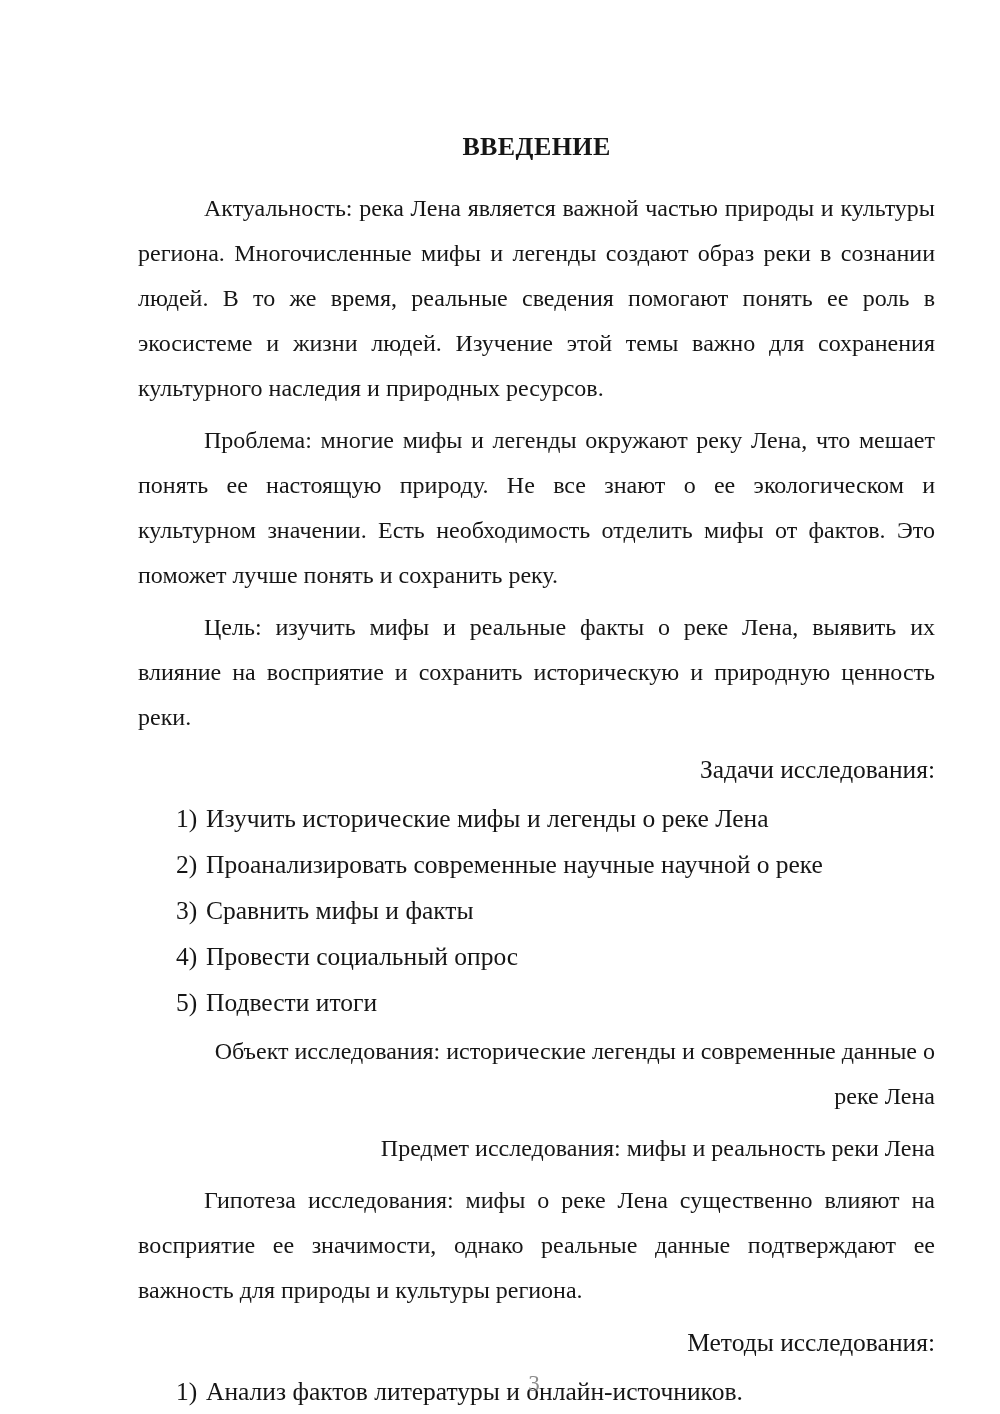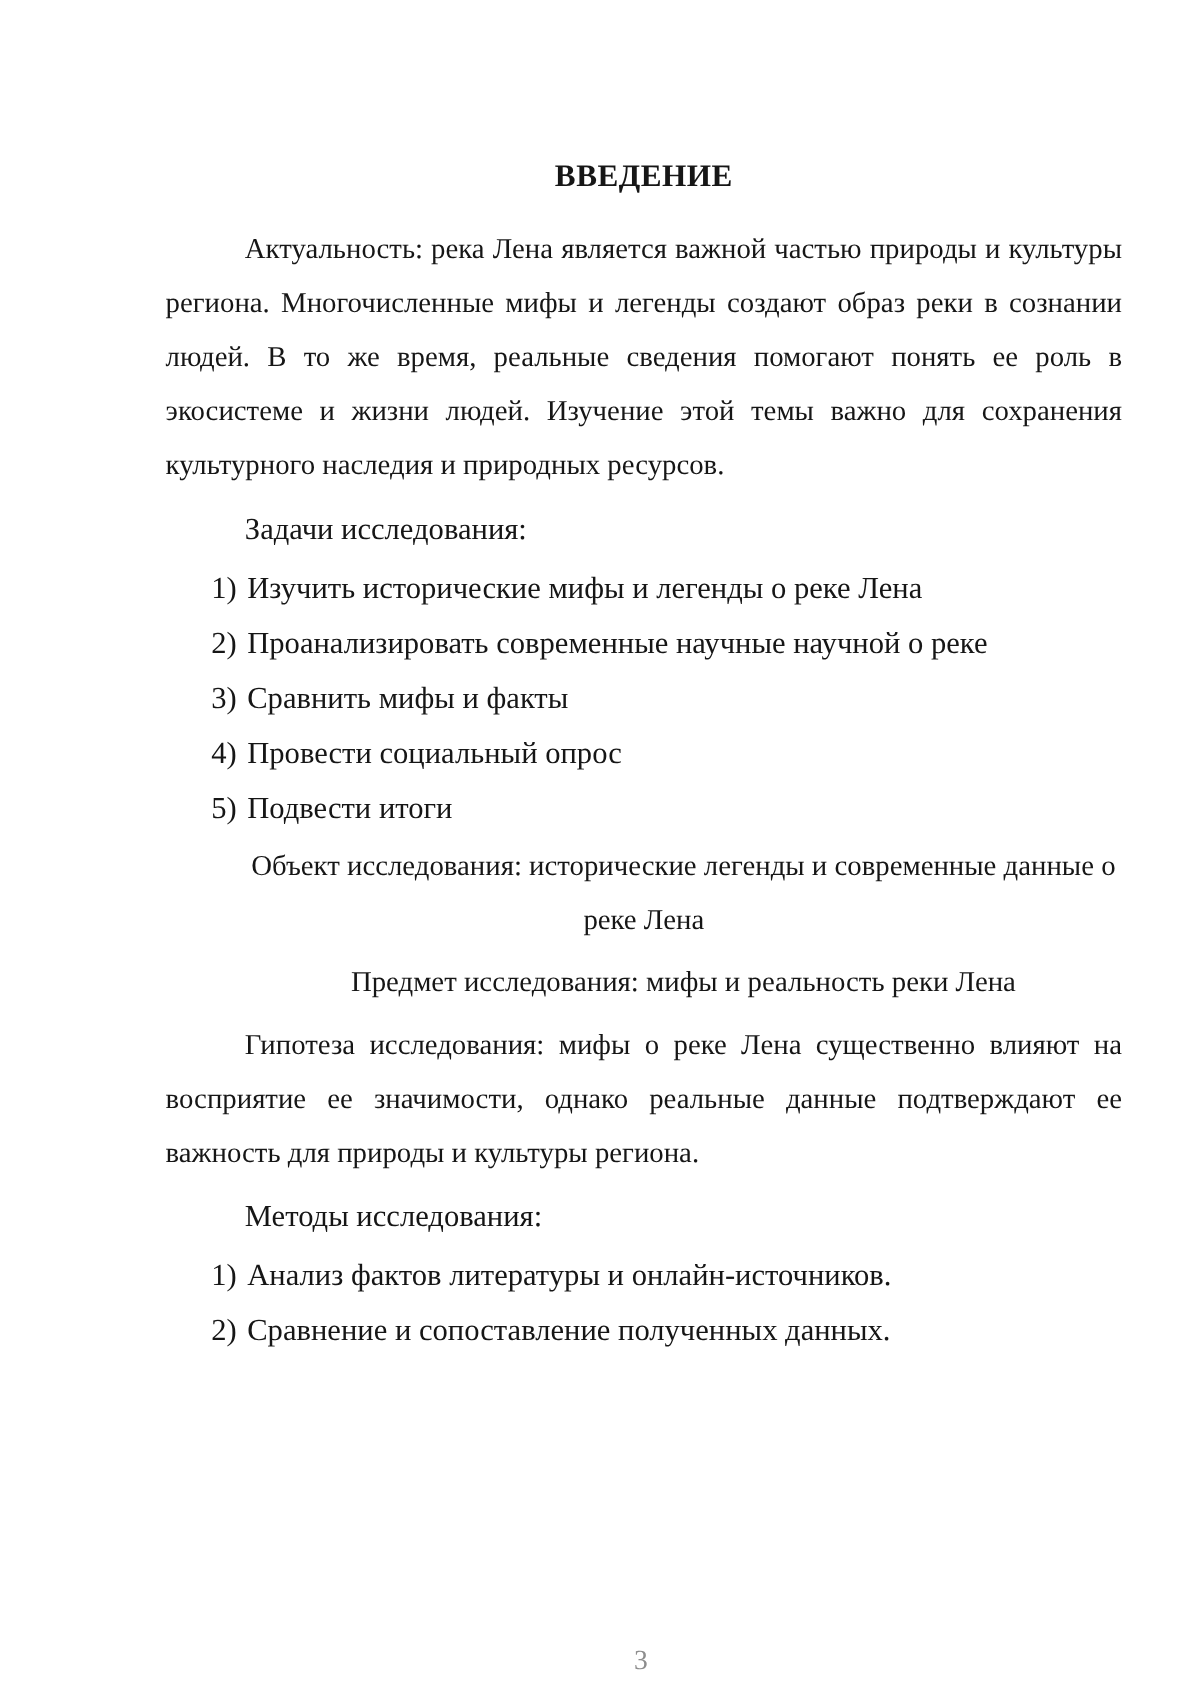--- a/index.html
+++ b/index.html
@@ -40,27 +40,27 @@
     font-size: 24px;
     line-height: 45px;
     text-align: justify;
     text-justify: inter-word;
     text-indent: 66px;
     margin: 0 0 7px 0;
     hyphens: none;
   }
 
   .para-last-left {
-    text-align: center;
+    text-align: right;
   }
 
   .list-label {
     font-size: 25.5px;
     line-height: 45px;
-    text-align: left;
+    text-align: right;
     text-indent: 66px;
     margin: 0 0 4px 0;
   }
 
   .numbered-list {
     list-style: none;
     margin: 0 0 4px 0;
     padding: 0;
   }
 
@@ -99,21 +99,23 @@
 </head>
 <body>
 
 <div class="page">
   <div class="content">
 
     <h1 class="doc-title">ВВЕДЕНИЕ</h1>
 
     <p class="para">Актуальность: река Лена является важной частью природы и культуры региона. Многочисленные мифы и легенды создают образ реки в сознании людей. В то же время, реальные сведения помогают понять ее роль в экосистеме и жизни людей. Изучение этой темы важно для сохранения культурного наследия и природных ресурсов.</p>
 
+    <p class="para">Проблема: многие мифы и легенды окружают реку Лена, что мешает понять ее настоящую природу. Не все знают о ее экологическом и культурном значении. Есть необходимость отделить мифы от фактов. Это поможет лучше понять и сохранить реку.</p>
 
+    <p class="para">Цель: изучить мифы и реальные факты о реке Лена, выявить их влияние на восприятие и сохранить историческую и природную ценность реки.</p>
 
     <p class="list-label">Задачи исследования:</p>
 
     <ol class="numbered-list">
       <li>
         <span class="marker">1)</span>
         <span class="item-text">Изучить исторические мифы и легенды о реке Лена</span>
       </li>
       <li>
         <span class="marker">2)</span>

